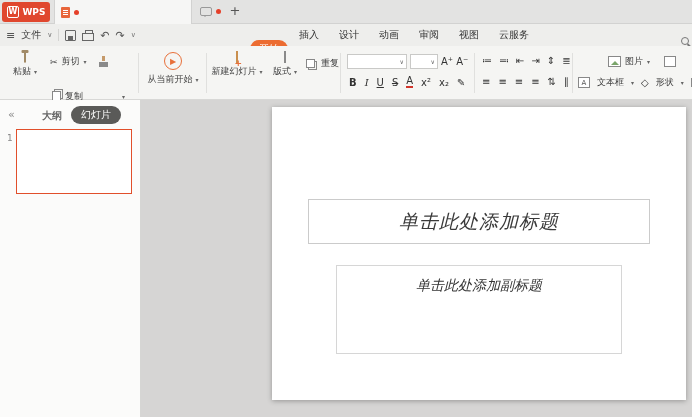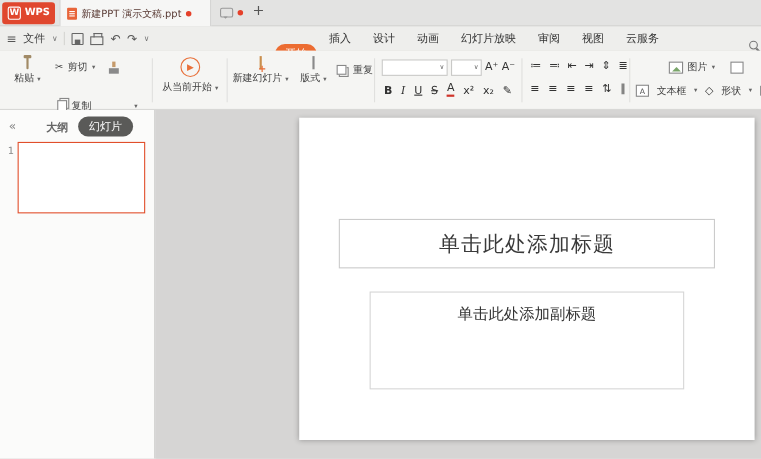--- a/index.html
+++ b/index.html
@@ -69,41 +69,40 @@
   .icon-dup { width:9px; height:9px; border:1px solid #888; background:#fff; box-shadow:2px 2px 0 -1px #f5f5f3, 2px 2px 0 0 #888; display:inline-block; margin-right:2px; }
 
   
   .sidebar { position:absolute; left:0; top:100px; width:141px; bottom:0; background:#fbfbfa; border-right:1px solid #d6d6d4; }
   .sb-collapse { position:absolute; left:8px; top:8px; font-size:11px; color:#888; }
   .sb-outline { position:absolute; left:42px; top:9px; font-size:10px; color:#666;font-weight:bold; }
   .sb-slides { position:absolute; left:71px; top:6px; background:#5a5a58; color:#fff; font-size:10px; padding:2px 10px; border-radius:9px; }
   .thumb-num { position:absolute; left:7px; top:33px; font-size:9px; color:#888; }
   .thumb { position:absolute; left:16px; top:29px; width:116px; height:65px; background:#fff; border:1.5px solid #e14f2b; }
 
-  .canvas { position:absolute; left:142px; top:100px; right:0; bottom:0; background:#d6d5d4; }
+  .canvas { position:absolute; left:142px; top:100px; right:0; bottom:0; background:#d6d5d4;font-style:italic; }
   .slide { position:absolute; left:130px; top:7px; width:414px; height:293px; background:#fff; box-shadow:0 1px 5px rgba(0,0,0,.3); }
   .ph-title { position:absolute; left:36px; top:92px; width:342px; height:45px; border:1px solid #cbcbcb; display:flex; align-items:center; justify-content:center; font-size:19px; color:#3a3a3a; letter-spacing:1px; }
   .ph-subtitle { position:absolute; left:64px; top:158px; width:286px; height:89px; border:1px solid #d6d6d6; text-align:center; padding-top:11px; font-size:14px; color:#333; }
   .watermark { position:absolute; right:30px; top:200px; text-align:center; color:#0ab04e; }
   .wm-title { font-size:30px; font-weight:bold; letter-spacing:2px; text-shadow:1px 1px 0 #fff; }
   .wm-sub { font-size:15px; font-weight:bold; margin-top:5px; letter-spacing:2px; }
 </style>
 </head>
 <body>
 
 <div class="window">
 
   <div class="titlebar">
     <div class="wps-tab">
       <span class="wps-w">W</span>
       <span>WPS</span>
     </div>
     <div class="doc-tab">
       <span class="icon-doc"></span>
-      <span class="label">新建PPT 演示文稿.ppt</span>
       <span class="red-dot"></span>
     </div>
     <div class="tab-comment">
       <span class="icon-comment"></span>
       <span class="red-dot"></span>
     </div>
     <div class="new-tab-btn">+</div>
   </div>
 
   <div class="menubar">
@@ -116,21 +115,20 @@
       <span class="icon-print"></span>
       <span class="uicon">↶</span>
       <span class="uicon">↷</span>
       <span class="g7">∨</span>
     </div>
     <div class="ribbon-tabs">
       <span class="rtab active">开始</span>
       <span class="rtab">插入</span>
       <span class="rtab">设计</span>
       <span class="rtab">动画</span>
-      <span class="rtab">幻灯片放映</span>
       <span class="rtab">审阅</span>
       <span class="rtab">视图</span>
       <span class="rtab">云服务</span>
     </div>
     <div class="menu-right">
       <span class="icon-search"></span>
     </div>
   </div>
 
   <div class="ribbon">

